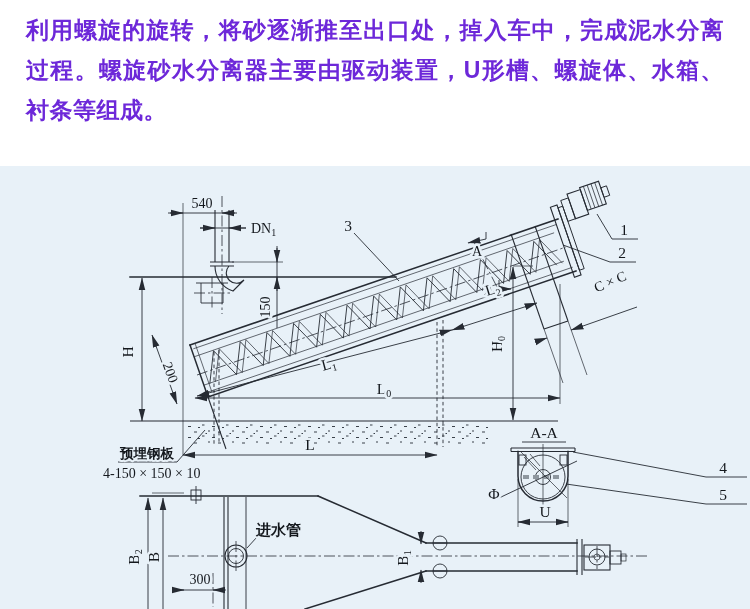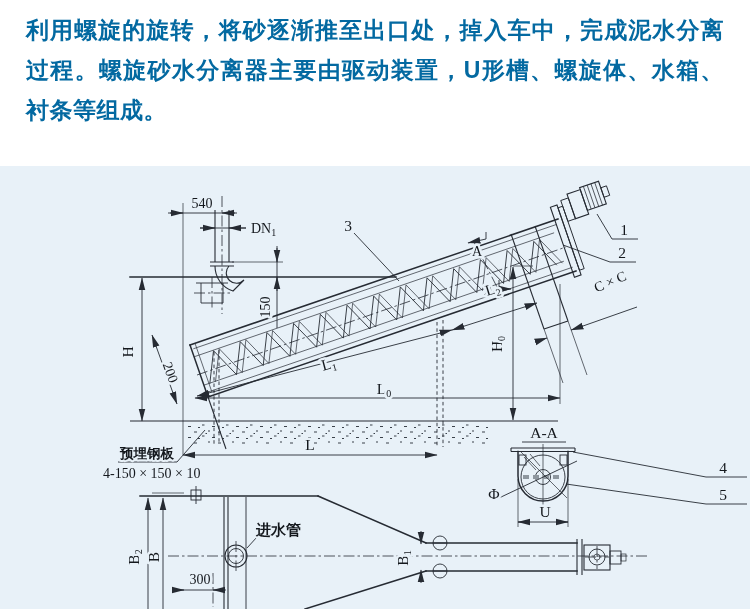--- a/index.html
+++ b/index.html
@@ -5,21 +5,21 @@
   html,body{margin:0;padding:0;}
   body{
     width:750px;height:609px;overflow:hidden;background:#ffffff;
     font-family:"Liberation Sans","DejaVu Sans",sans-serif;
   }
   .intro{
     box-sizing:border-box;width:750px;height:166px;background:#ffffff;
     padding:10px 26px 0 26px;
   }
   .intro p{
-    margin:0;font-size:23px;line-height:40px;font-weight:700;color:#0369a1;
+    margin:0;font-size:23px;line-height:40px;font-weight:700;color:#6d28d9;
     letter-spacing:0.5px;text-align:justify;
   }
   .drawing{width:750px;height:443px;background:#e8f1f8;}
   svg{display:block;}
   .ln{stroke:#262b33;stroke-width:1.5;fill:none;stroke-linecap:square;}
   .md{stroke:#262b33;stroke-width:1.1;fill:none;}
   .tn{stroke:#262b33;stroke-width:0.9;fill:none;}
   .xtn{stroke:#262b33;stroke-width:0.7;fill:none;}
   .cl{stroke:#262b33;stroke-width:0.8;fill:none;stroke-dasharray:11 3 2.5 3;}
   .dot{stroke:#262b33;stroke-width:0.9;fill:none;stroke-dasharray:3.5 2.8;}

